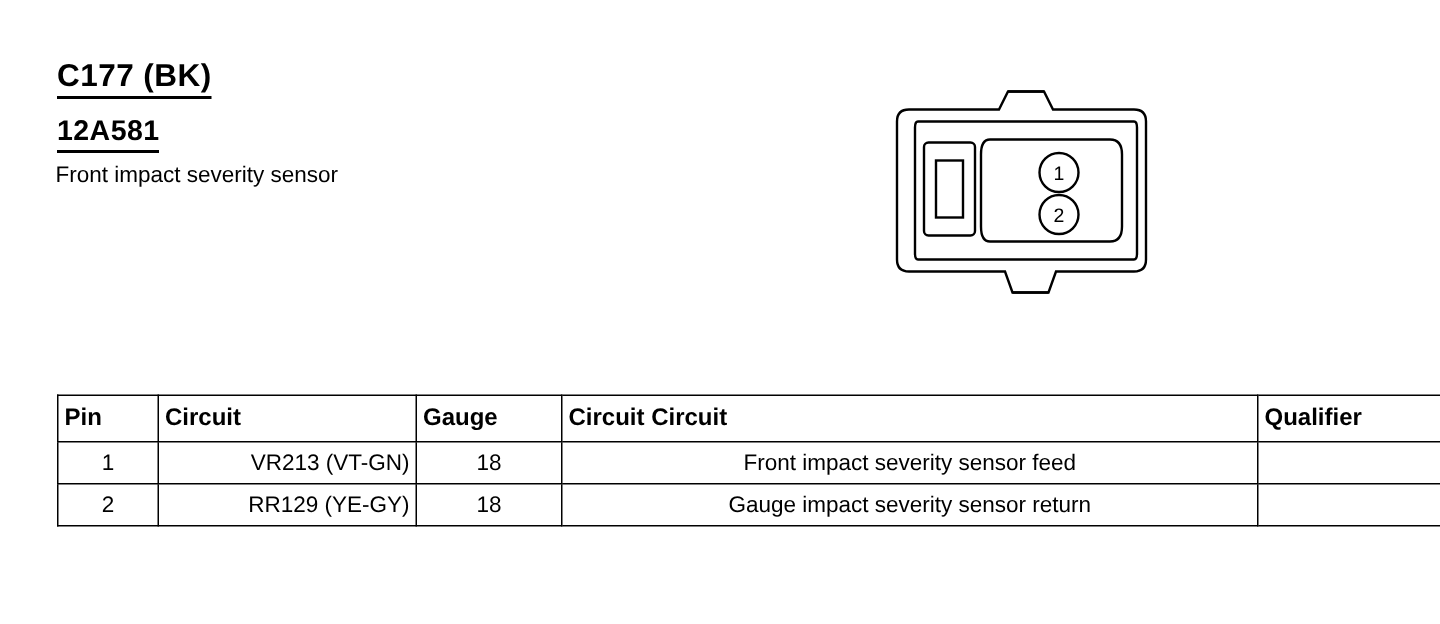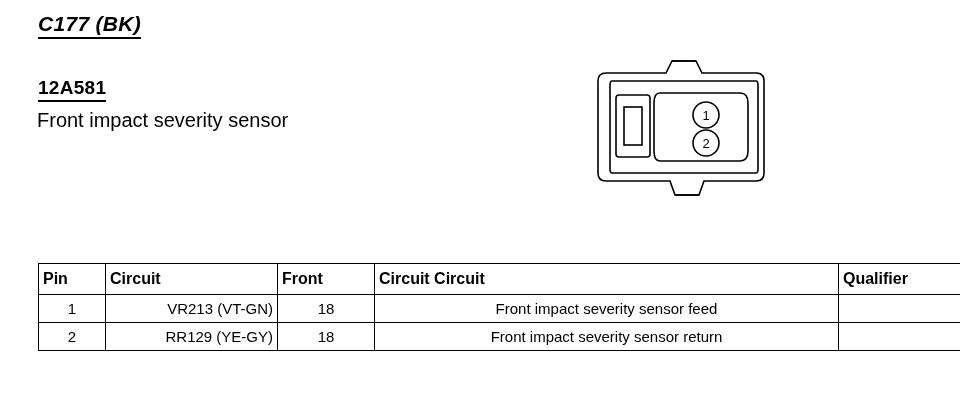--- a/index.html
+++ b/index.html
@@ -13,45 +13,44 @@
     position: relative;
     font-family: "Liberation Sans", sans-serif;
     color: #000000;
     overflow: hidden;
   }
 
   
   #connector-id {
     position: absolute;
     left: 38px;
-    top: 12px;
+    top: 39px;
     font-size: 21px;
     font-weight: bold;
     letter-spacing: 0.3px;
     border-bottom: 2px solid #000;
     padding-bottom: 1px;
     line-height: 1.15;
-    font-style: italic;
   }
   #part-number {
     position: absolute;
     left: 38px;
     top: 77px;
     font-size: 19px;
     font-weight: bold;
     letter-spacing: 0.3px;
     border-bottom: 2px solid #000;
     padding-bottom: 1px;
     line-height: 1.15;
   }
   #part-description {
     position: absolute;
     left: 37px;
     top: 108px;
-    font-size: 20px;
+    font-size: 15px;
     line-height: 1.2;
   }
 
   
   #connector-drawing {
     position: absolute;
     left: 580px;
     top: 55px;
     width: 200px;
     height: 170px;
@@ -149,34 +148,34 @@
     <text x="126" y="65" text-anchor="middle" font-size="13" font-family="Liberation Sans, sans-serif" fill="#000">1</text>
     <text x="126" y="93" text-anchor="middle" font-size="13" font-family="Liberation Sans, sans-serif" fill="#000">2</text>
   </svg>
 </div>
 
 <table id="pinout-table">
   <thead>
     <tr>
       <th class="col-pin">Pin</th>
       <th class="col-circuit">Circuit</th>
-      <th class="col-gauge">Front</th>
+      <th class="col-gauge">Gauge</th>
       <th class="col-func">Circuit Circuit</th>
       <th class="col-qual">Qualifier</th>
     </tr>
   </thead>
   <tbody>
     <tr>
       <td class="col-pin">1</td>
       <td class="col-circuit">VR213 (VT-GN)</td>
       <td class="col-gauge">18</td>
       <td class="col-func">Front impact severity sensor feed</td>
       <td class="col-qual"></td>
     </tr>
     <tr>
       <td class="col-pin">2</td>
       <td class="col-circuit">RR129 (YE-GY)</td>
       <td class="col-gauge">18</td>
-      <td class="col-func">Front impact severity sensor return</td>
+      <td class="col-func">Gauge impact severity sensor return</td>
       <td class="col-qual"></td>
     </tr>
   </tbody>
 </table>
 
 </body></html>

